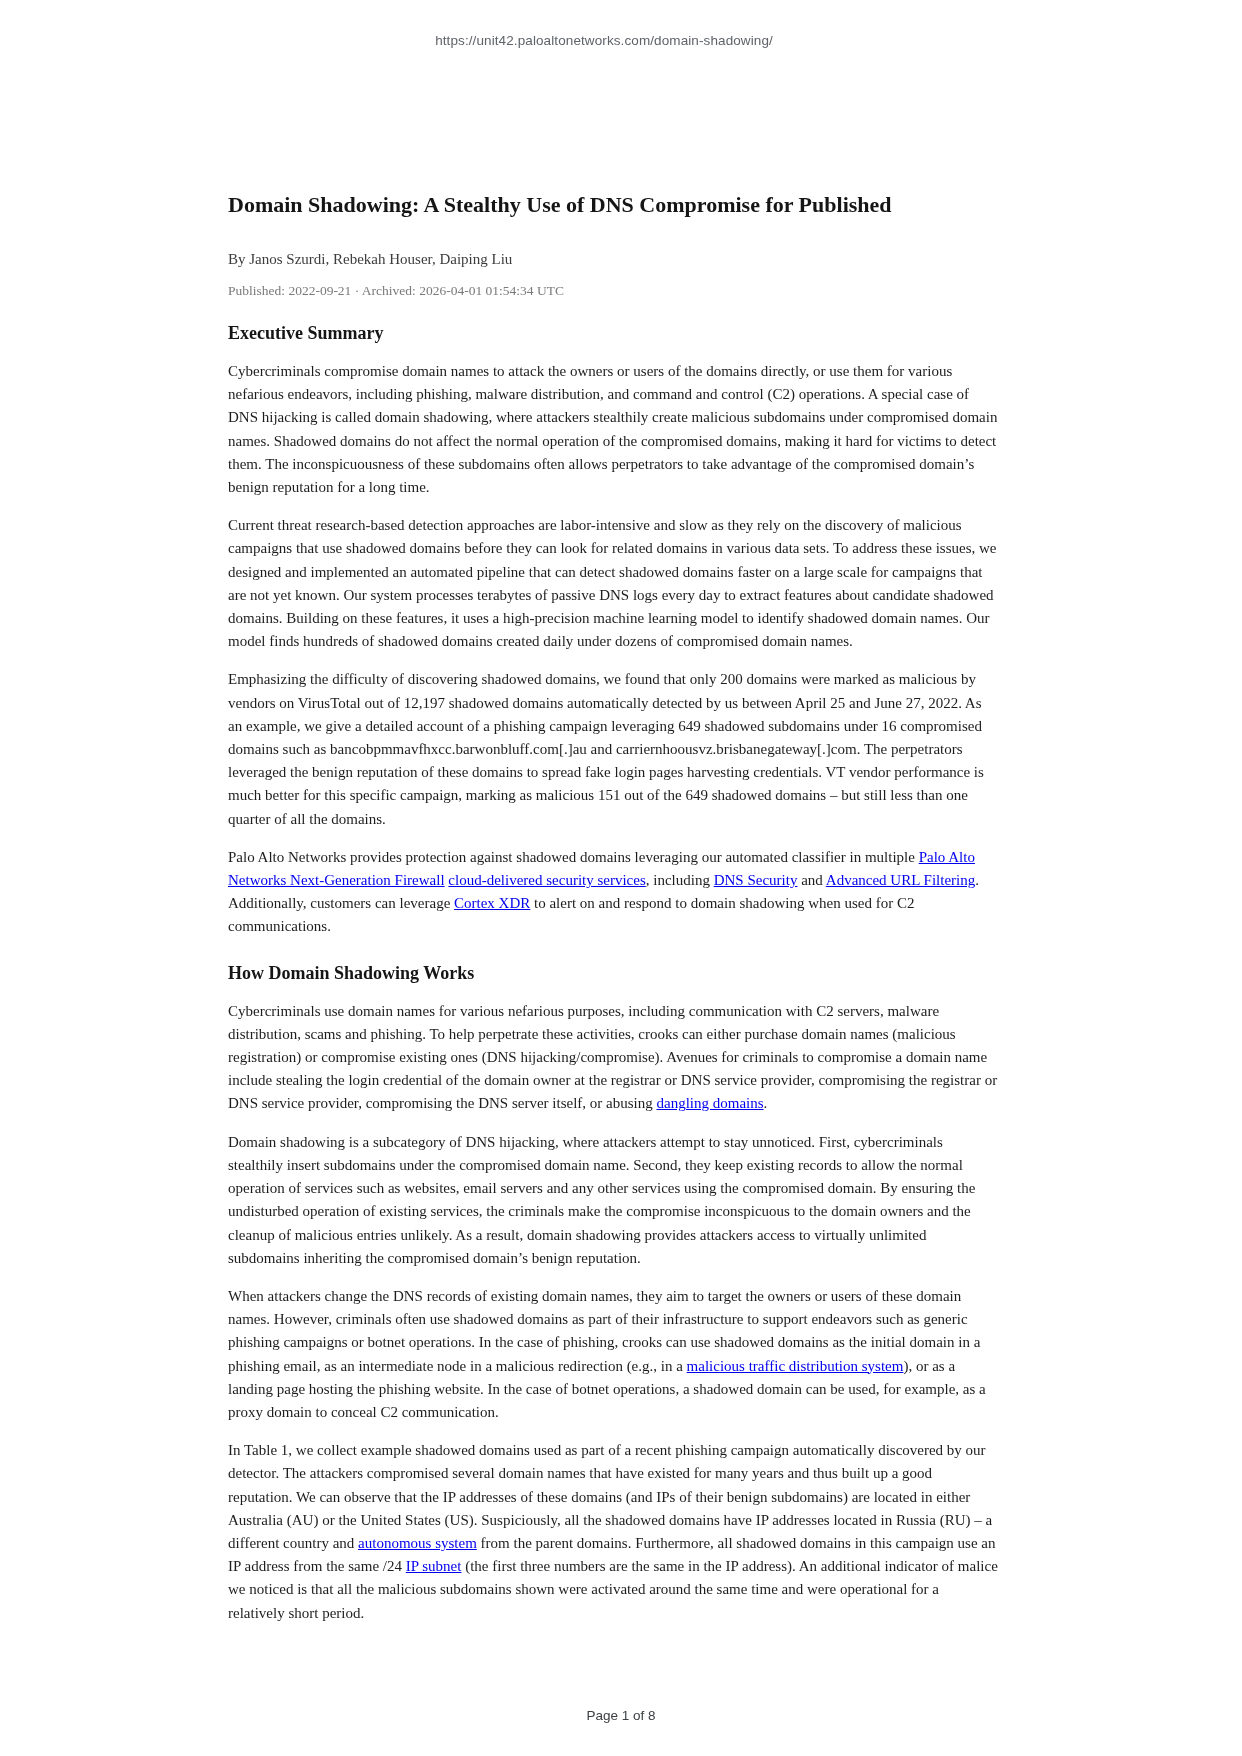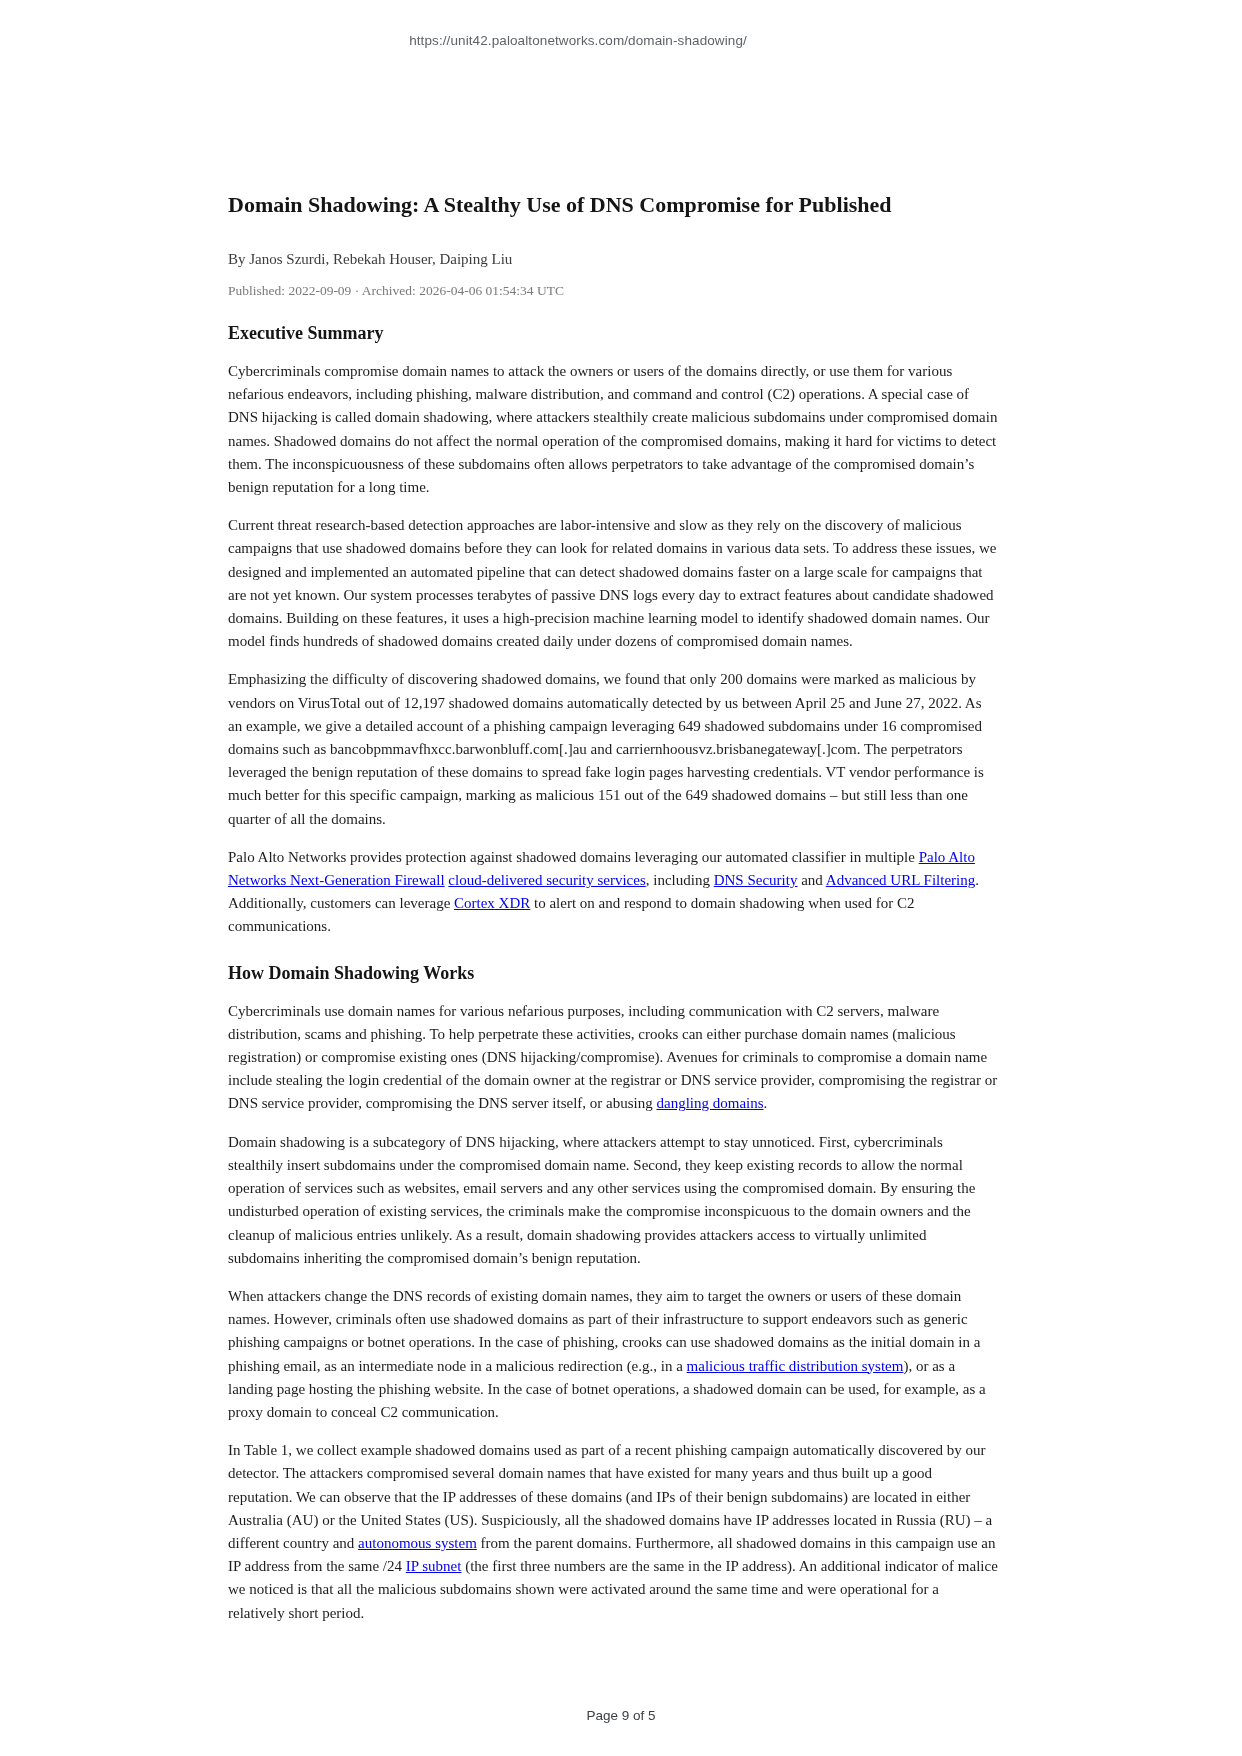--- a/index.html
+++ b/index.html
@@ -7,21 +7,21 @@
     width: 1242px;
     height: 1756px;
     background: #ffffff;
     position: relative;
     font-family: "Liberation Serif", "DejaVu Serif", serif;
     color: #1d1d1d;
   }
   .url-bar {
     position: absolute;
     top: 33px;
-    left: 578px;
+    left: 604px;
     transform: translateX(-50%);
     font-family: "Liberation Sans", "DejaVu Sans", sans-serif;
     font-size: 13.5px;
     color: #5f6368;
     white-space: nowrap;
     letter-spacing: 0.1px;
   }
   .content {
     position: absolute;
     left: 228px;
@@ -78,28 +78,28 @@
   }
 </style>
 </head>
 <body>
 
 <div class="url-bar">https://unit42.paloaltonetworks.com/domain-shadowing/</div>
 
 <div class="content">
   <h1 class="title">Domain Shadowing: A Stealthy Use of DNS Compromise for Published</h1>
   <div class="byline">By Janos Szurdi, Rebekah Houser, Daiping Liu</div>
-  <div class="meta">Published: 2022-09-09 · Archived: 2026-04-06 01:54:34 UTC</div>
+  <div class="meta">Published: 2022-09-21 · Archived: 2026-04-01 01:54:34 UTC</div>
 
   <h2 class="section-heading">Executive Summary</h2>
   <p class="para">Cybercriminals compromise domain names to attack the owners or users of the domains directly, or use them for various nefarious endeavors, including phishing, malware distribution, and command and control (C2) operations. A special case of DNS hijacking is called domain shadowing, where attackers stealthily create malicious subdomains under compromised domain names. Shadowed domains do not affect the normal operation of the compromised domains, making it hard for victims to detect them. The inconspicuousness of these subdomains often allows perpetrators to take advantage of the compromised domain’s benign reputation for a long time.</p>
   <p class="para">Current threat research-based detection approaches are labor-intensive and slow as they rely on the discovery of malicious campaigns that use shadowed domains before they can look for related domains in various data sets. To address these issues, we designed and implemented an automated pipeline that can detect shadowed domains faster on a large scale for campaigns that are not yet known. Our system processes terabytes of passive DNS logs every day to extract features about candidate shadowed domains. Building on these features, it uses a high-precision machine learning model to identify shadowed domain names. Our model finds hundreds of shadowed domains created daily under dozens of compromised domain names.</p>
   <p class="para">Emphasizing the difficulty of discovering shadowed domains, we found that only 200 domains were marked as malicious by vendors on VirusTotal out of 12,197 shadowed domains automatically detected by us between April 25 and June 27, 2022. As an example, we give a detailed account of a phishing campaign leveraging 649 shadowed subdomains under 16 compromised domains such as bancobpmmavfhxcc.barwonbluff.com[.]au and carriernhoousvz.brisbanegateway[.]com. The perpetrators leveraged the benign reputation of these domains to spread fake login pages harvesting credentials. VT vendor performance is much better for this specific campaign, marking as malicious 151 out of the 649 shadowed domains – but still less than one quarter of all the domains.</p>
   <p class="para">Palo Alto Networks provides protection against shadowed domains leveraging our automated classifier in multiple <a class="inline-link" href="#">Palo Alto Networks Next-Generation Firewall</a> <a class="inline-link" href="#">cloud-delivered security services</a>, including <a class="inline-link" href="#">DNS Security</a> and <a class="inline-link" href="#">Advanced URL Filtering</a>. Additionally, customers can leverage <a class="inline-link" href="#">Cortex XDR</a> to alert on and respond to domain shadowing when used for C2 communications.</p>
 
   <h2 class="section-heading">How Domain Shadowing Works</h2>
   <p class="para">Cybercriminals use domain names for various nefarious purposes, including communication with C2 servers, malware distribution, scams and phishing. To help perpetrate these activities, crooks can either purchase domain names (malicious registration) or compromise existing ones (DNS hijacking/compromise). Avenues for criminals to compromise a domain name include stealing the login credential of the domain owner at the registrar or DNS service provider, compromising the registrar or DNS service provider, compromising the DNS server itself, or abusing <a class="inline-link" href="#">dangling domains</a>.</p>
   <p class="para">Domain shadowing is a subcategory of DNS hijacking, where attackers attempt to stay unnoticed. First, cybercriminals stealthily insert subdomains under the compromised domain name. Second, they keep existing records to allow the normal operation of services such as websites, email servers and any other services using the compromised domain. By ensuring the undisturbed operation of existing services, the criminals make the compromise inconspicuous to the domain owners and the cleanup of malicious entries unlikely. As a result, domain shadowing provides attackers access to virtually unlimited subdomains inheriting the compromised domain’s benign reputation.</p>
   <p class="para">When attackers change the DNS records of existing domain names, they aim to target the owners or users of these domain names. However, criminals often use shadowed domains as part of their infrastructure to support endeavors such as generic phishing campaigns or botnet operations. In the case of phishing, crooks can use shadowed domains as the initial domain in a phishing email, as an intermediate node in a malicious redirection (e.g., in a <a class="inline-link" href="#">malicious traffic distribution system</a>), or as a landing page hosting the phishing website. In the case of botnet operations, a shadowed domain can be used, for example, as a proxy domain to conceal C2 communication.</p>
   <p class="para">In Table 1, we collect example shadowed domains used as part of a recent phishing campaign automatically discovered by our detector. The attackers compromised several domain names that have existed for many years and thus built up a good reputation. We can observe that the IP addresses of these domains (and IPs of their benign subdomains) are located in either Australia (AU) or the United States (US). Suspiciously, all the shadowed domains have IP addresses located in Russia (RU) – a different country and <a class="inline-link" href="#">autonomous system</a> from the parent domains. Furthermore, all shadowed domains in this campaign use an IP address from the same /24 <a class="inline-link" href="#">IP subnet</a> (the first three numbers are the same in the IP address). An additional indicator of malice we noticed is that all the malicious subdomains shown were activated around the same time and were operational for a relatively short period.</p>
 </div>
 
-<div class="footer">Page 9 of 5</div>
+<div class="footer">Page 1 of 8</div>
 
 </body></html>

